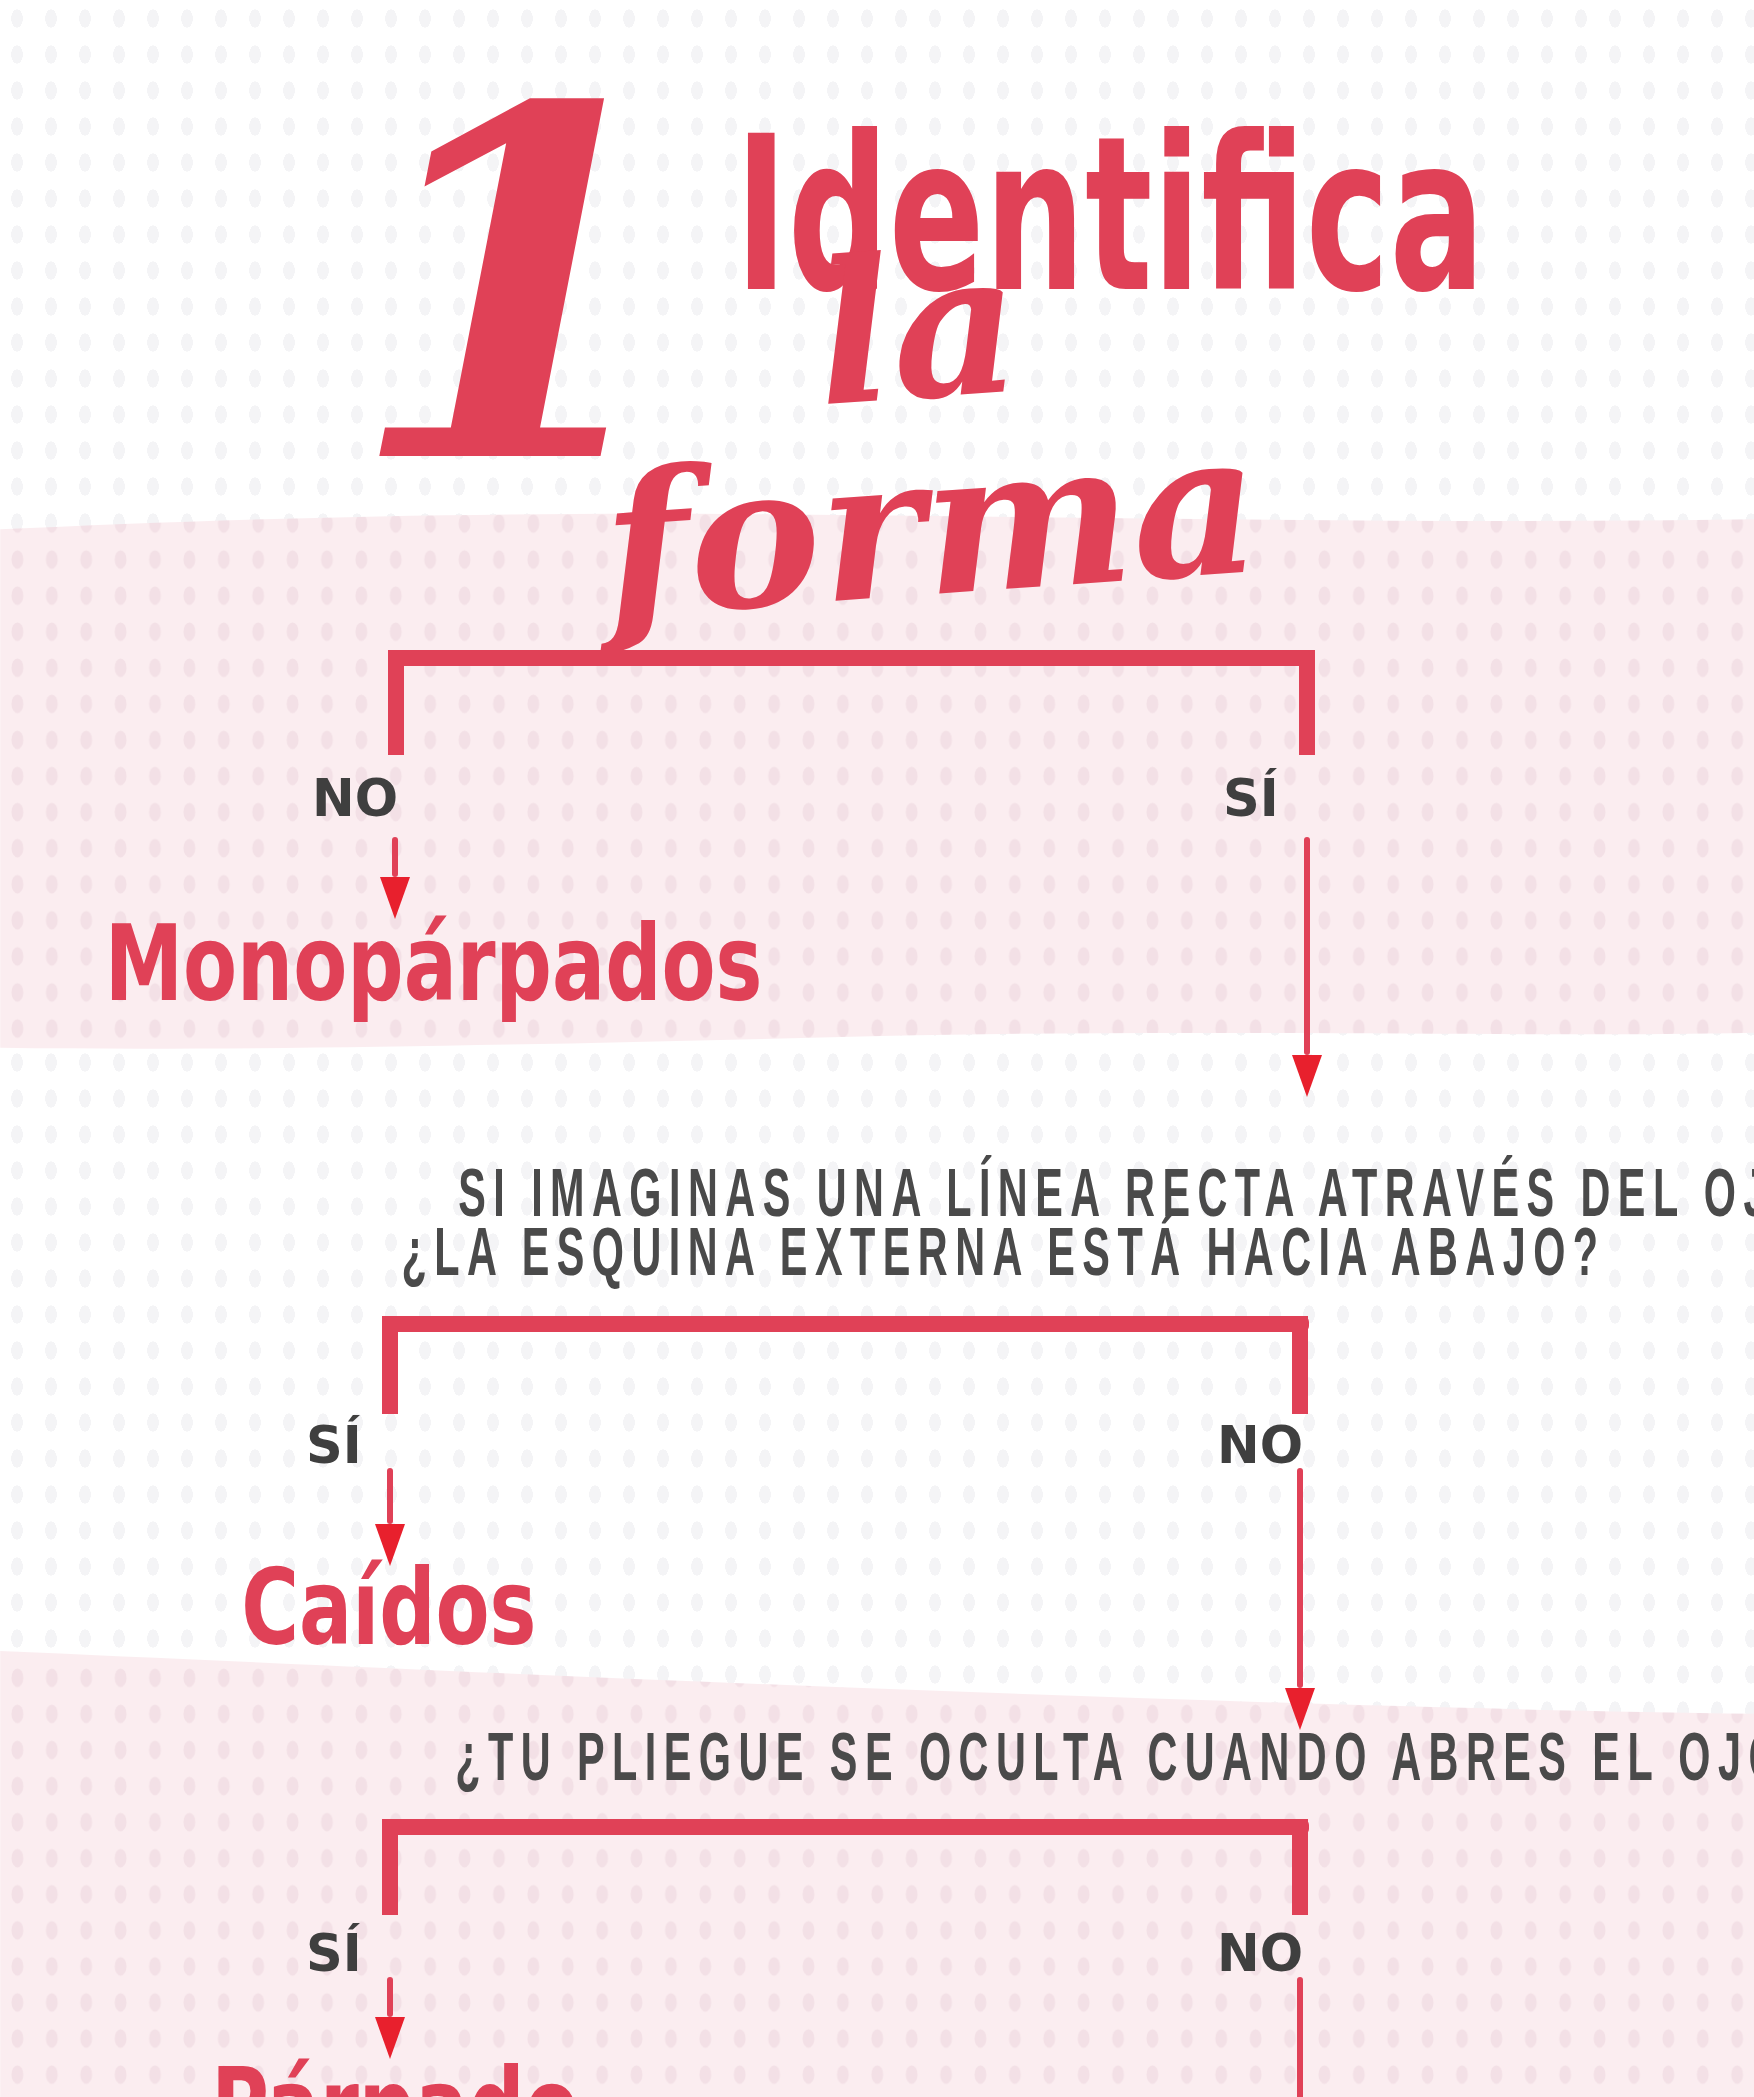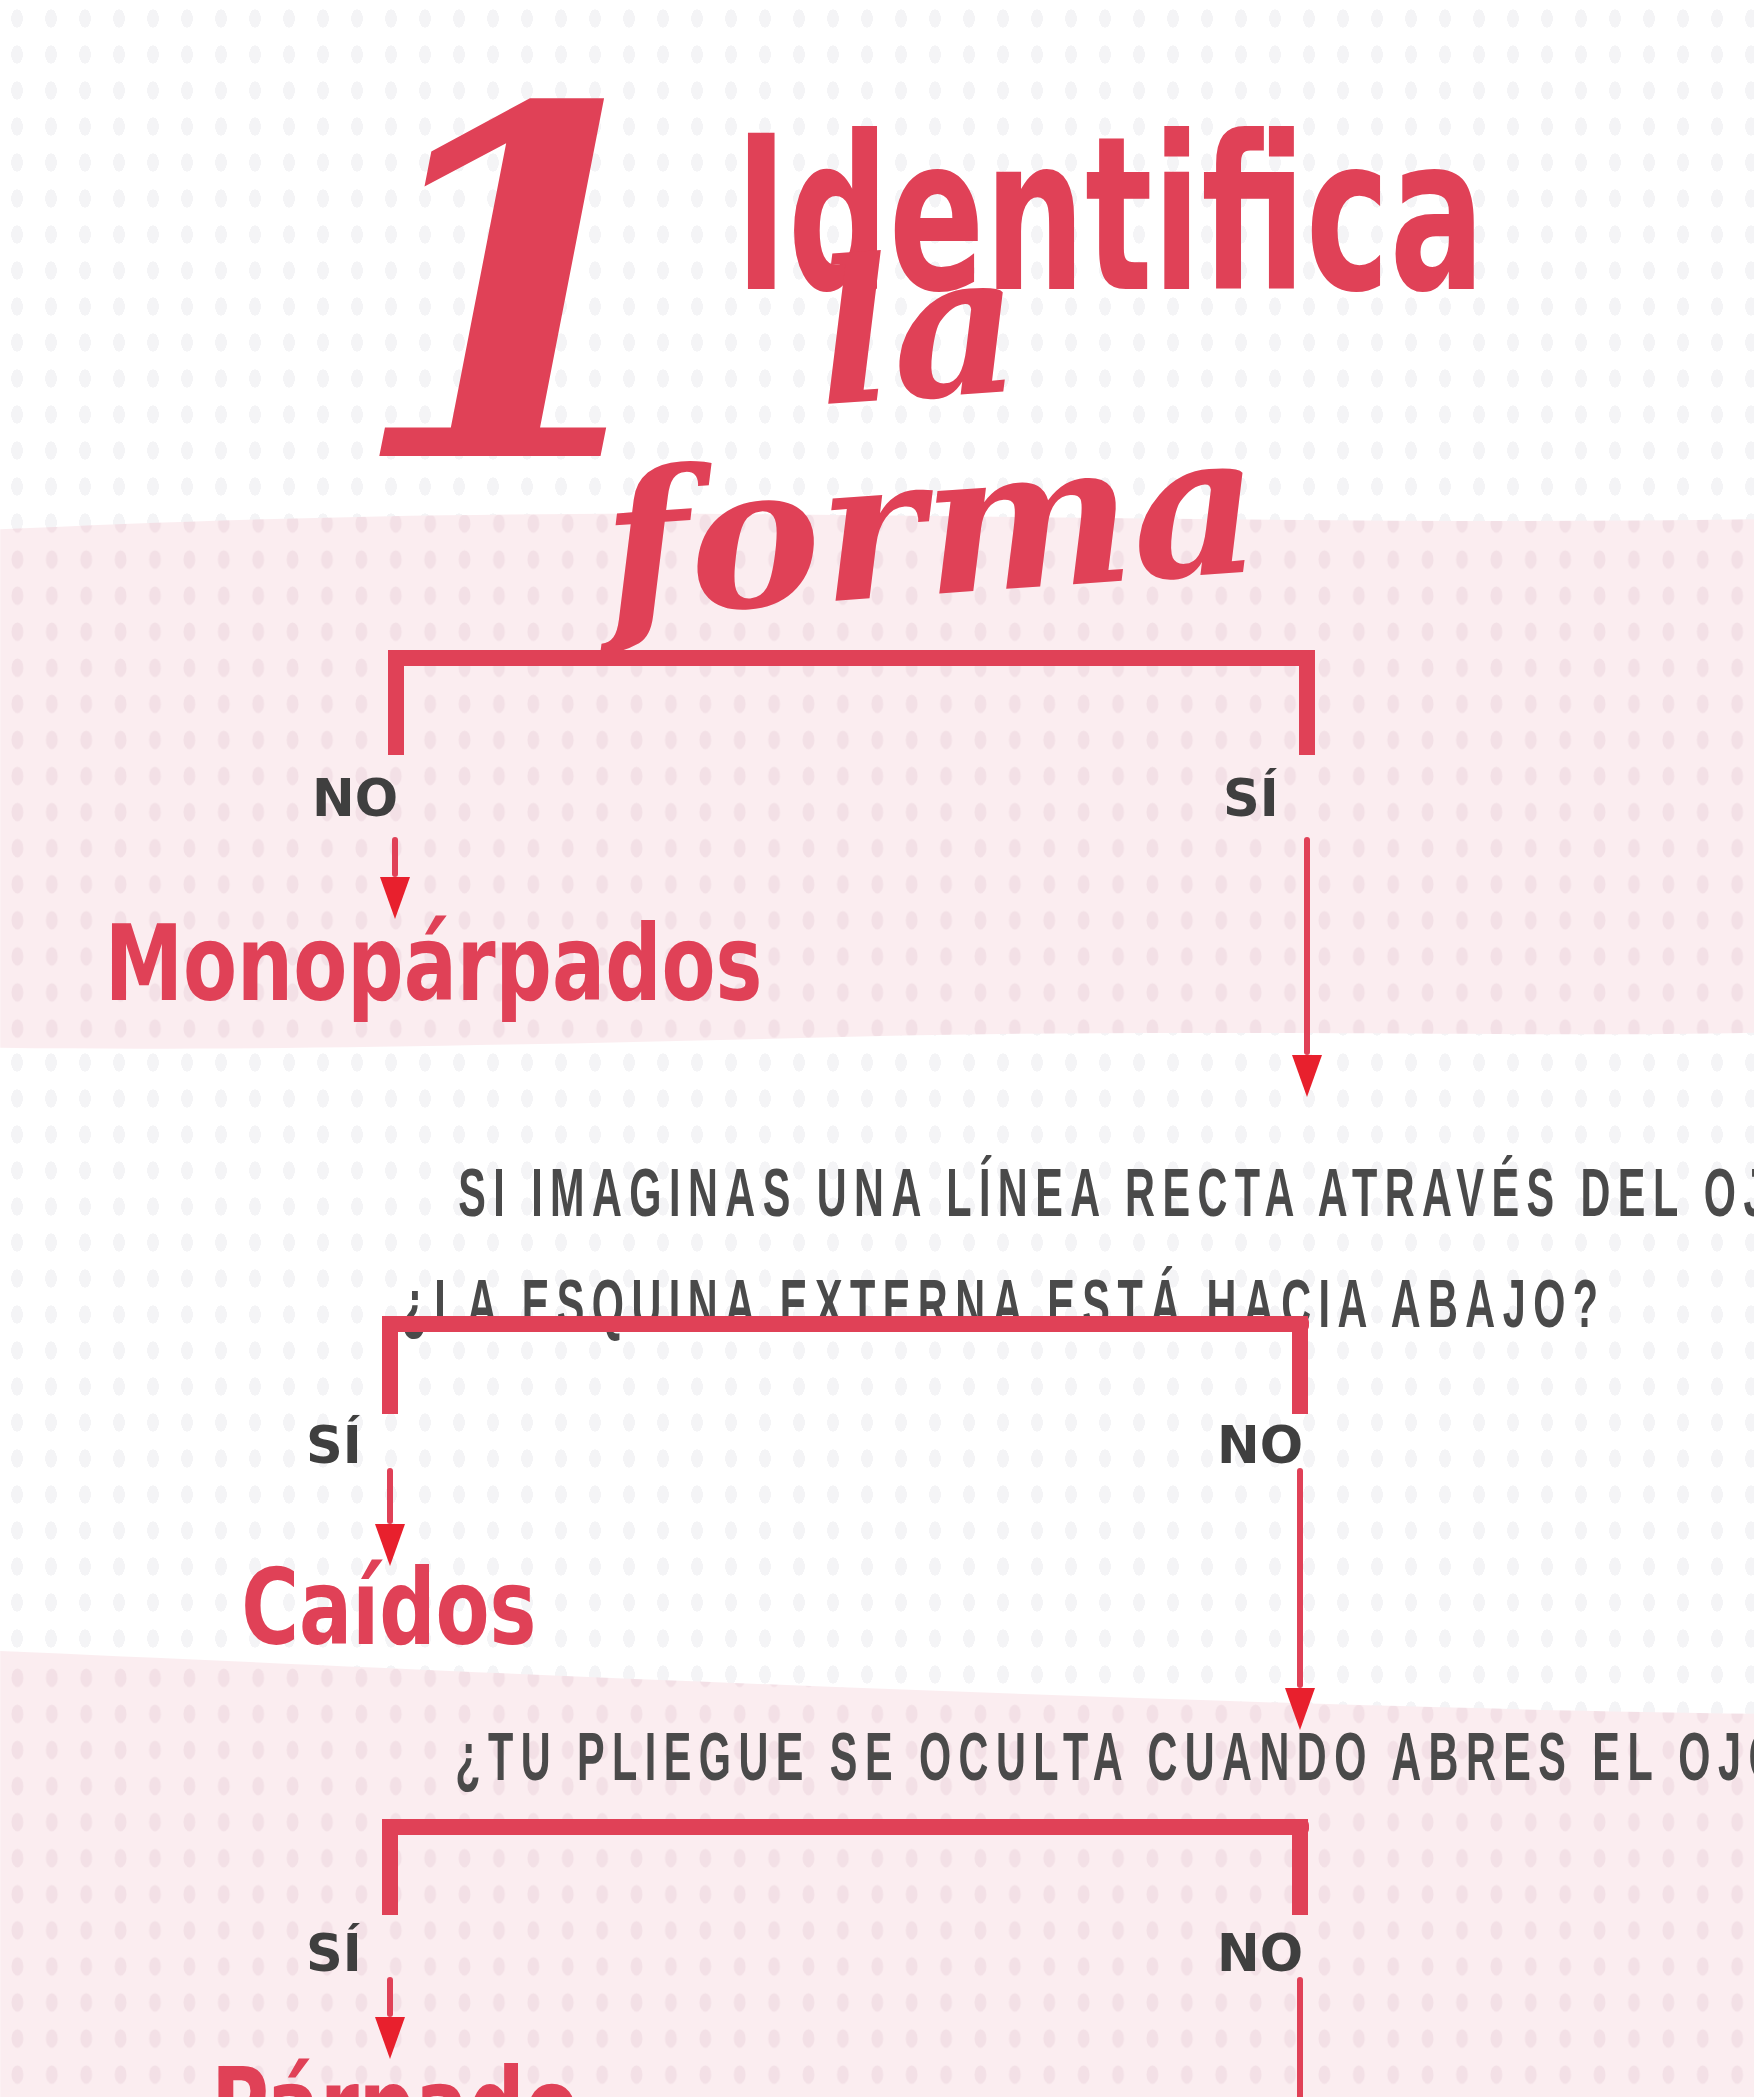--- a/index.html
+++ b/index.html
@@ -71,21 +71,21 @@
     <div class="shaft" style="height:40px"></div>
     <div class="head"></div>
   </div>
   <div class="z ans" style="left:-195px;top:904px"><span>Monopárpados</span></div>
   <div class="z arrow" style="left:1292px;top:837px">
     <div class="shaft" style="height:218px"></div>
     <div class="head"></div>
   </div>
 
   <div class="z q" style="top:1153px"><span>SI IMAGINAS UNA LÍNEA RECTA ATRAVÉS DEL OJO,</span></div>
-  <div class="z q" style="top:1264px"><span>¿LA ESQUINA EXTERNA ESTÁ HACIA ABAJO?</span></div>
+  <div class="z q" style="top:1212px"><span>¿LA ESQUINA EXTERNA ESTÁ HACIA ABAJO?</span></div>
   <div class="z hline" style="left:382px;top:1316px;width:927px"></div>
   <div class="z vleg" style="left:382px;top:1316px;height:98px"></div>
   <div class="z vleg" style="left:1292px;top:1316px;height:98px"></div>
   <div class="z yn" style="left:306px;top:1413px">SÍ</div>
   <div class="z yn" style="left:1217px;top:1413px">NO</div>
   <div class="z arrow" style="left:375px;top:1468px">
     <div class="shaft" style="height:56px"></div>
     <div class="head"></div>
   </div>
   <div class="z ans" style="left:-240px;top:1548px"><span>Caídos</span></div>

